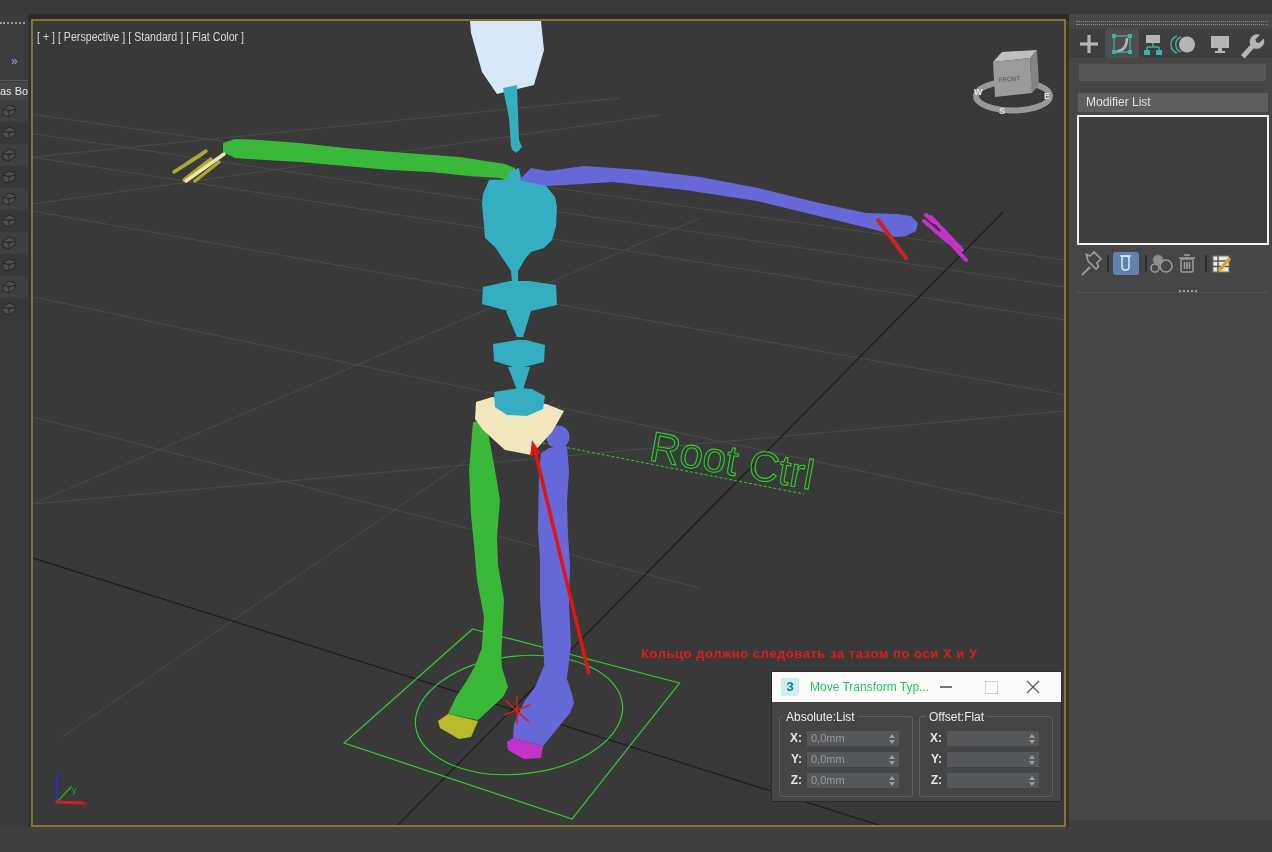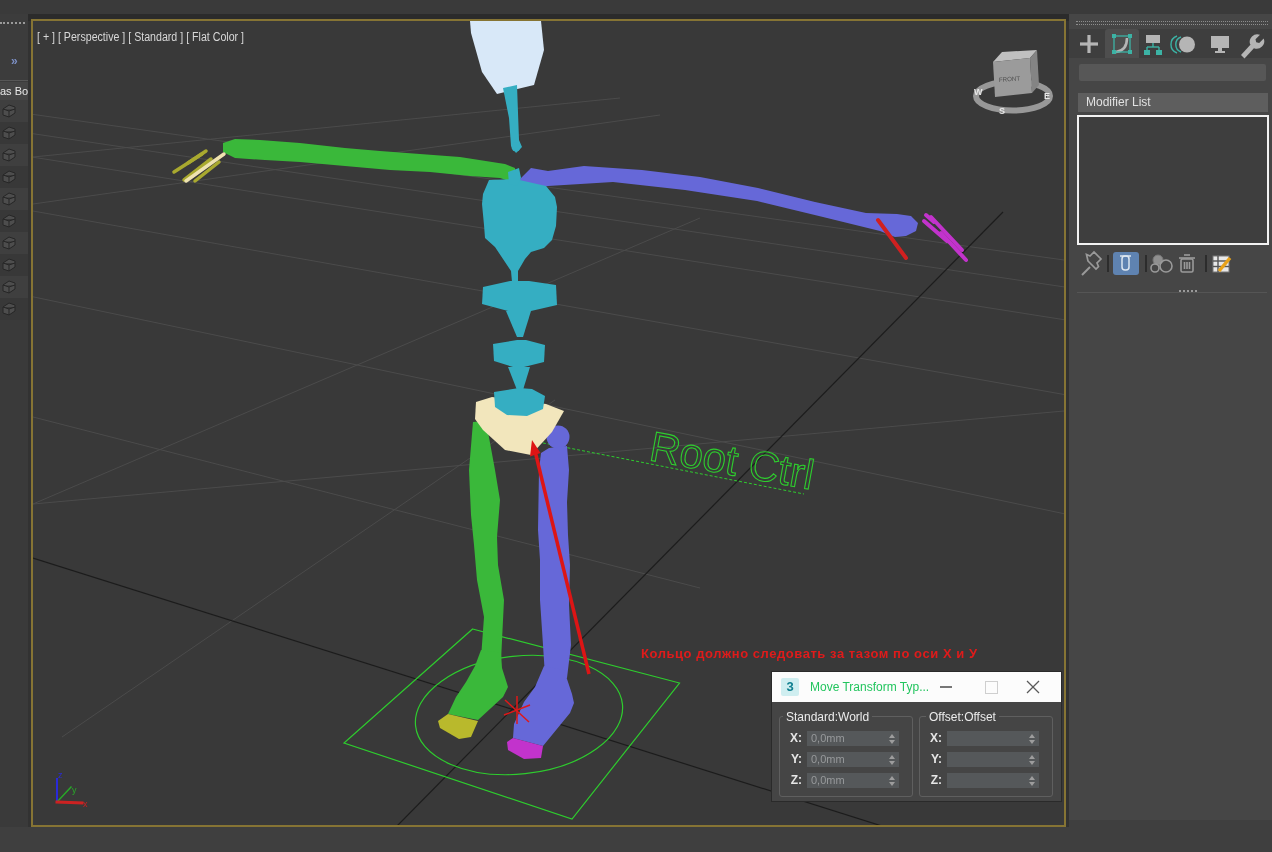--- a/index.html
+++ b/index.html
@@ -260,22 +260,22 @@
     <div class="abs" style="left:213px;top:9px;width:11px;height:11px;border:1px solid #cfcfcf;"></div>
     <svg class="abs" style="left:254px;top:8px;" width="14" height="14" viewBox="0 0 14 14">
       <g stroke="#5a5a5a" stroke-width="1.2">
           <line x1="1" y1="1" x2="13" y2="13"></line>
           <line x1="13" y1="1" x2="1" y2="13"></line>
         </g>
     </svg>
 
     <div class="abs" style="left:7px;top:44px;width:134px;height:81px;border:1px solid #5f5f5f;border-radius:3px;box-sizing:border-box;"></div>
     <div class="abs" style="left:147px;top:44px;width:134px;height:81px;border:1px solid #5f5f5f;border-radius:3px;box-sizing:border-box;"></div>
-    <div class="abs" style="left:11px;top:38px;background:#454545;padding:0 3px;color:#ececec;font-size:12px;">Standard:World</div>
-    <div class="abs" style="left:154px;top:38px;background:#454545;padding:0 3px;color:#ececec;font-size:12px;">Offset:Offset</div>
+    <div class="abs" style="left:11px;top:38px;background:#454545;padding:0 3px;color:#ececec;font-size:12px;">Absolute:List</div>
+    <div class="abs" style="left:154px;top:38px;background:#454545;padding:0 3px;color:#ececec;font-size:12px;">Offset:Flat</div>
 
     <div class="abs" style="left:12px;top:59px;width:18px;text-align:right;color:#e6e6e6;font-size:12px;font-weight:bold;">X:</div>
     <div class="abs" style="left:12px;top:80px;width:18px;text-align:right;color:#e6e6e6;font-size:12px;font-weight:bold;">Y:</div>
     <div class="abs" style="left:12px;top:101px;width:18px;text-align:right;color:#e6e6e6;font-size:12px;font-weight:bold;">Z:</div>
     <div class="field abs" style="left:35px;top:59px;">
         <i></i>
       </div>
     <div class="field abs" style="left:35px;top:80px;">
         <i></i>
       </div>

